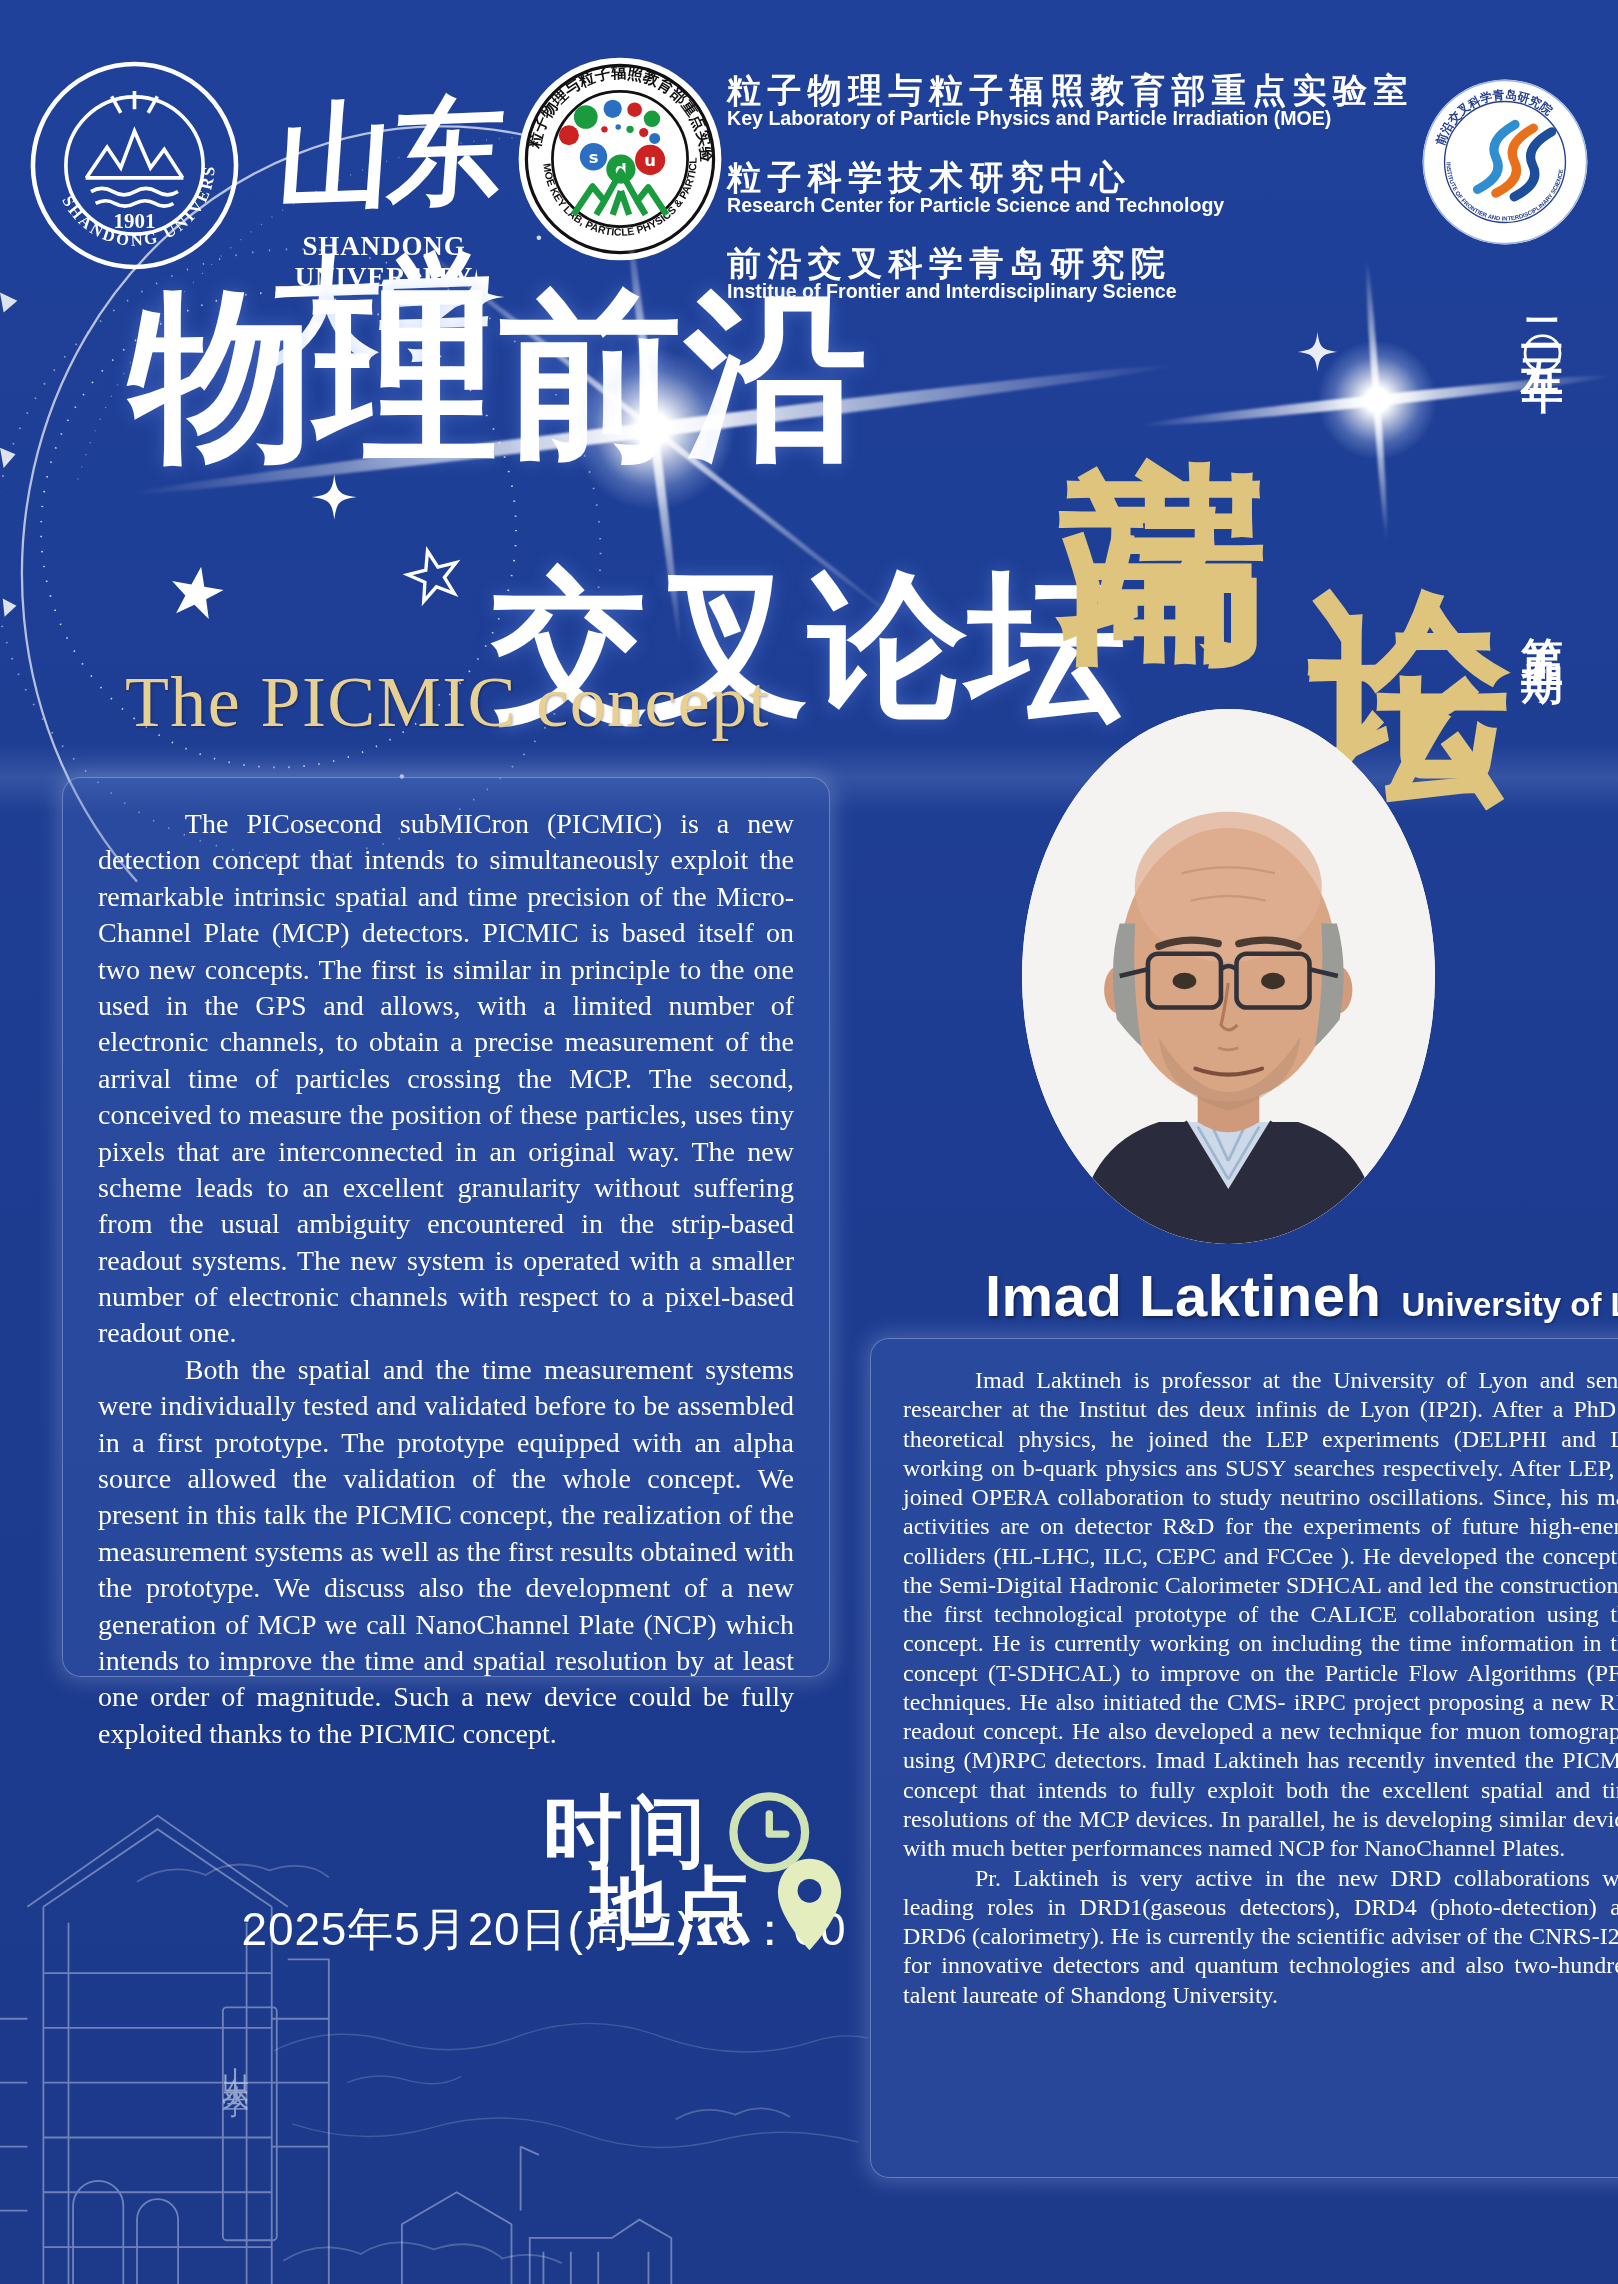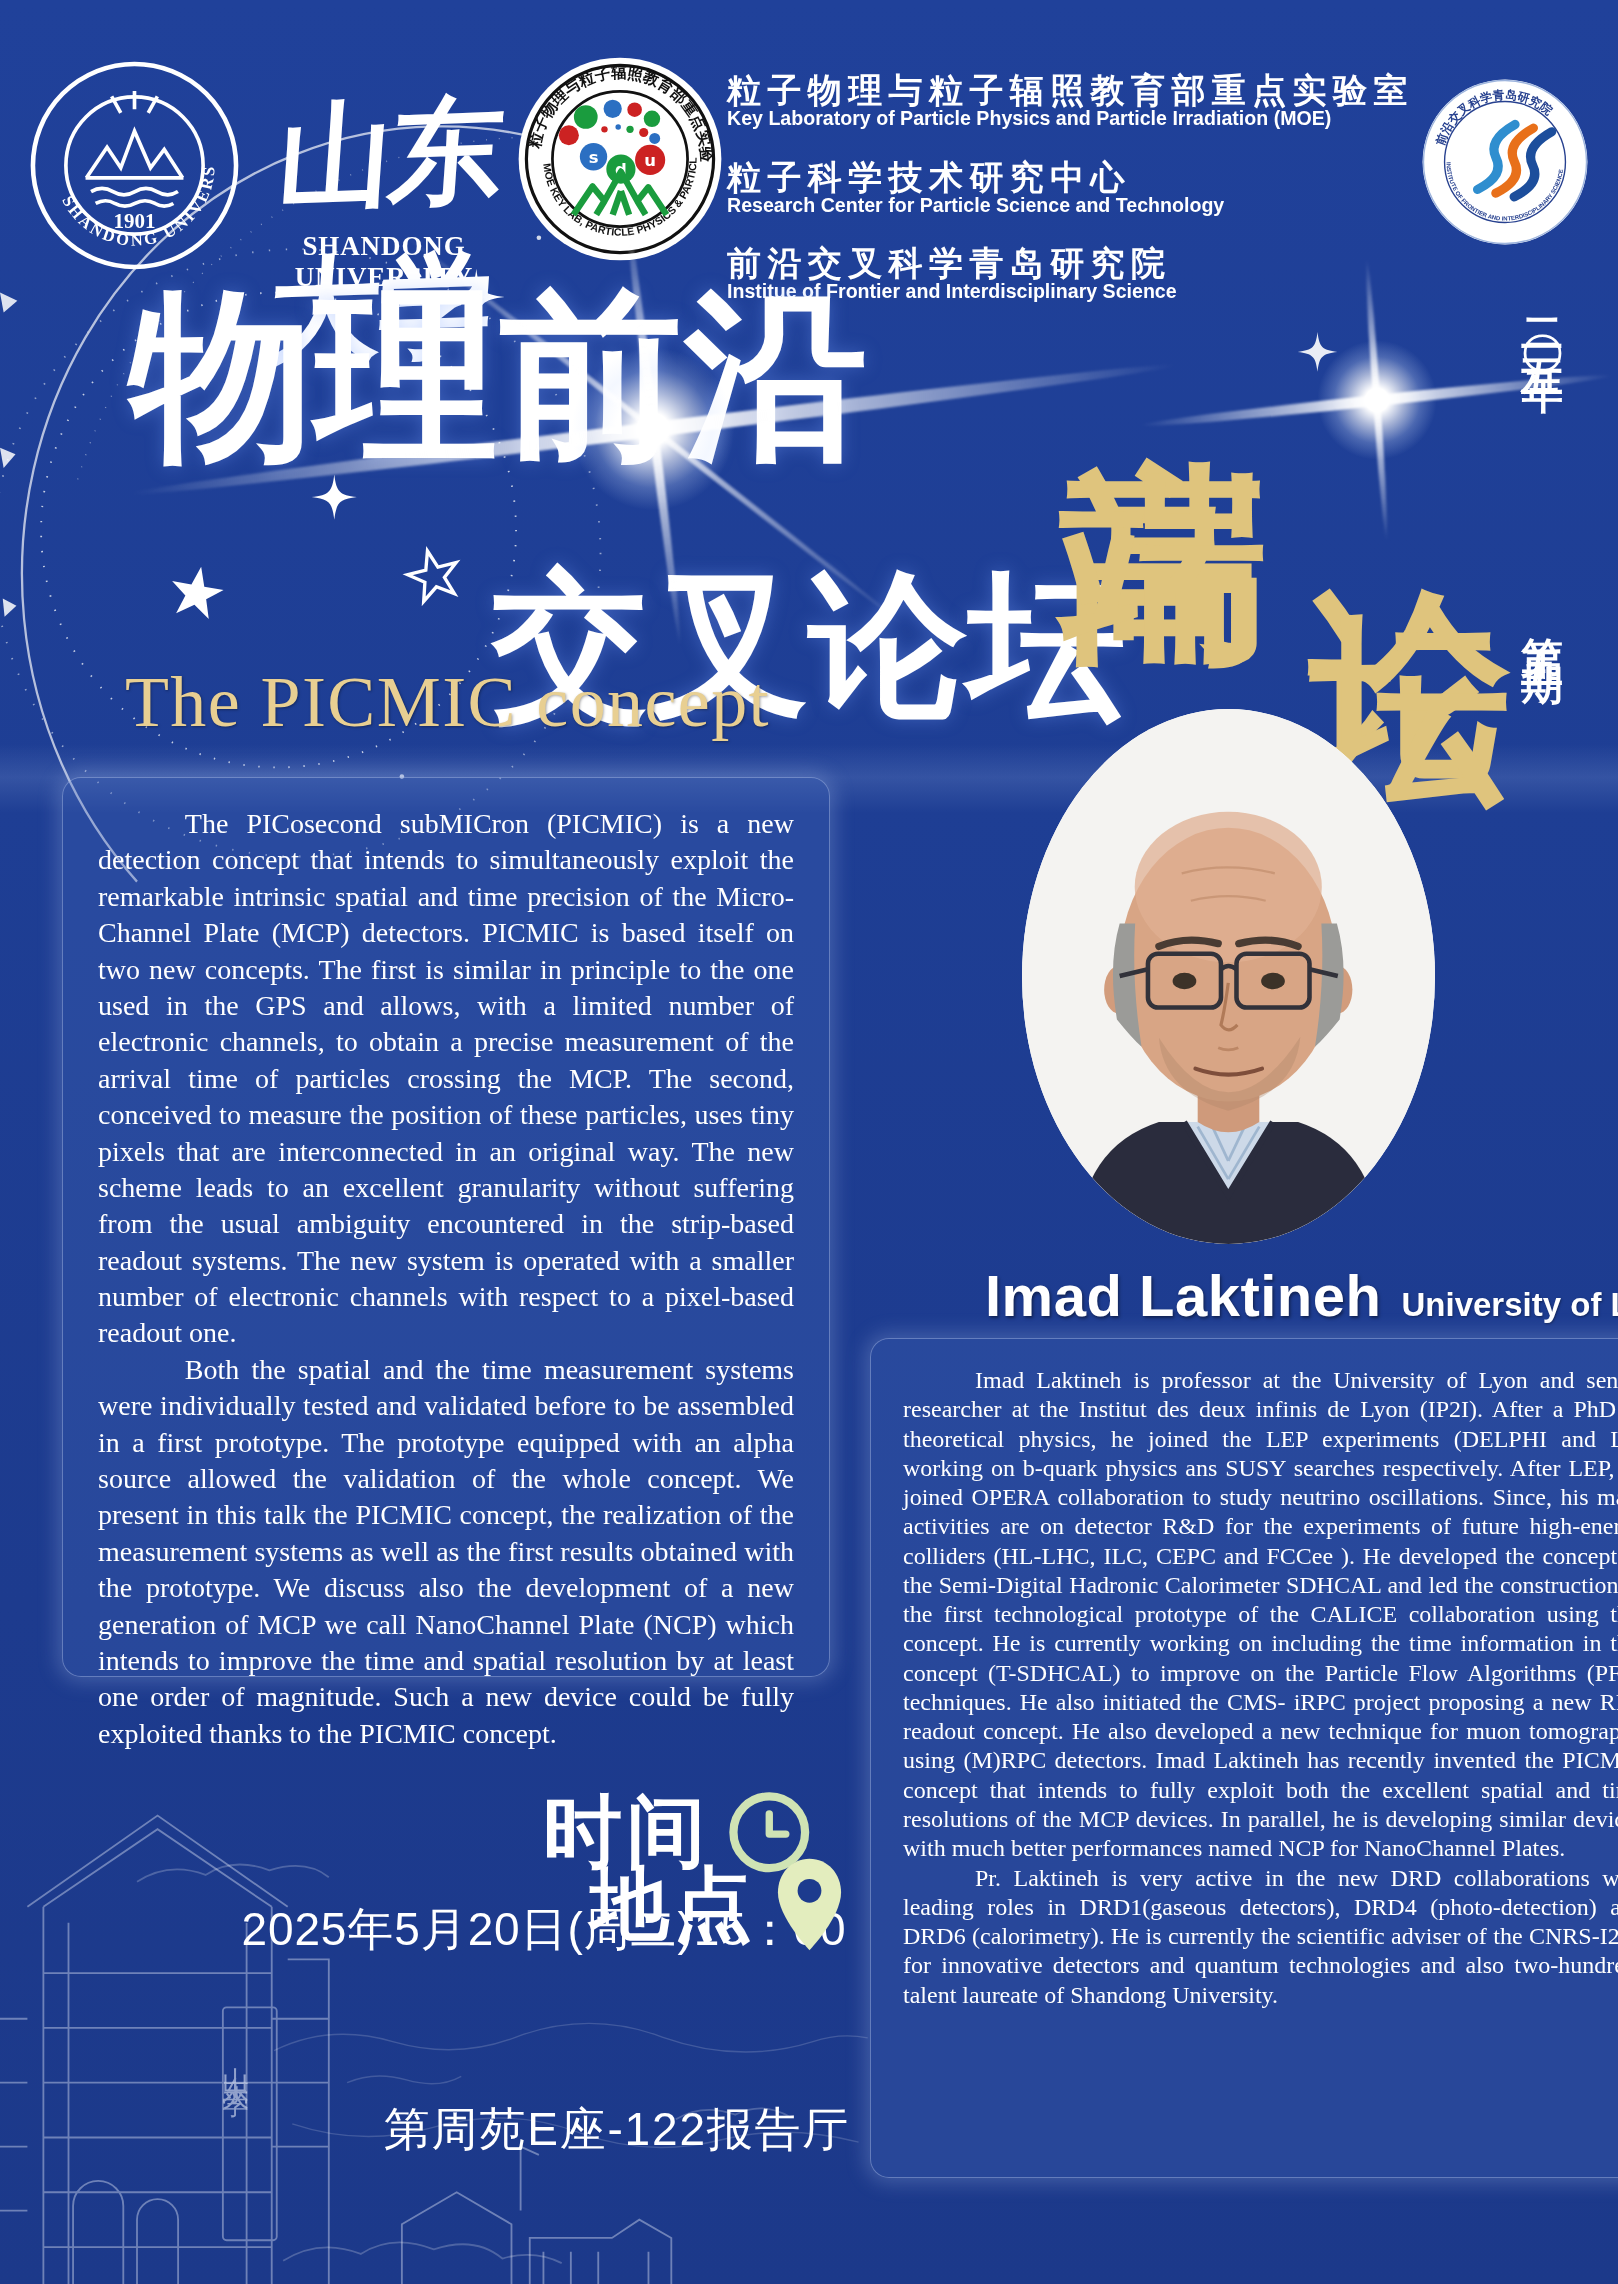--- a/index.html
+++ b/index.html
@@ -348,16 +348,15 @@
   </div>
   <div class="datetime">2025年5月20日(周二)15：00</div>
 
   <div class="place-row">
     <span class="evt-label">地点</span>
     <svg width="69" height="97" viewBox="0 0 150 212">
       <path d="M75 6 C36 6 6 38 6 80 C6 134 75 206 75 206 C75 206 144 134 144 80 C144 38 114 6 75 6 Z" fill="#e3edbe"></path>
       <circle cx="75" cy="76" r="26" fill="#1d3b8e"></circle>
     </svg>
   </div>
-  <div class="venue">第周苑E座-122报告厅</div>
 
 </div>
 
 
 </body></html>

